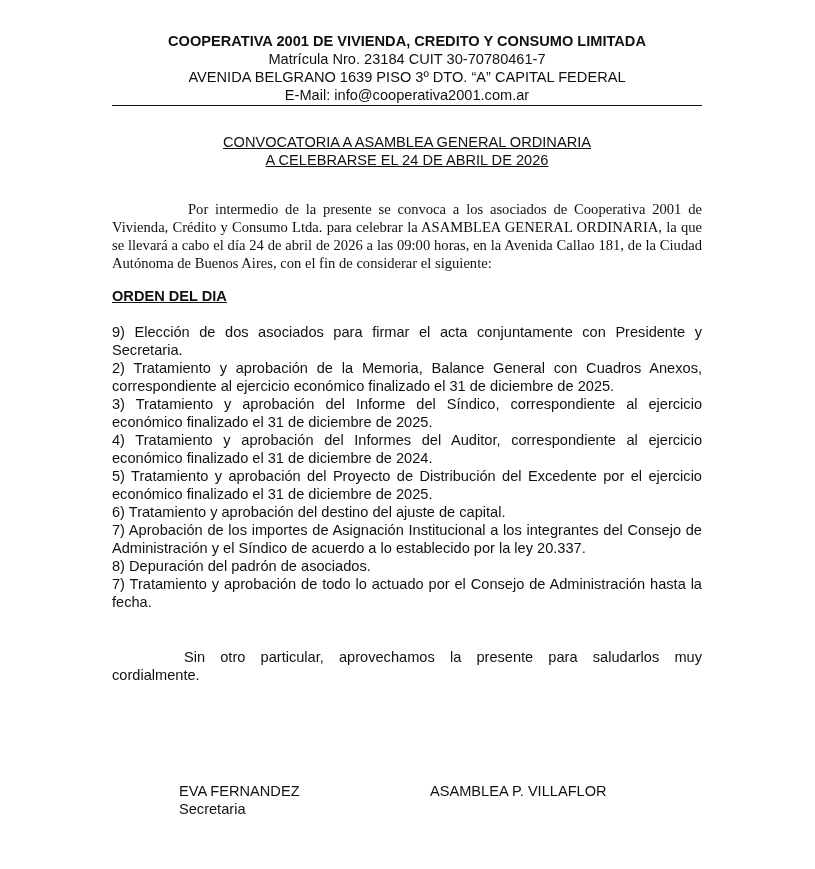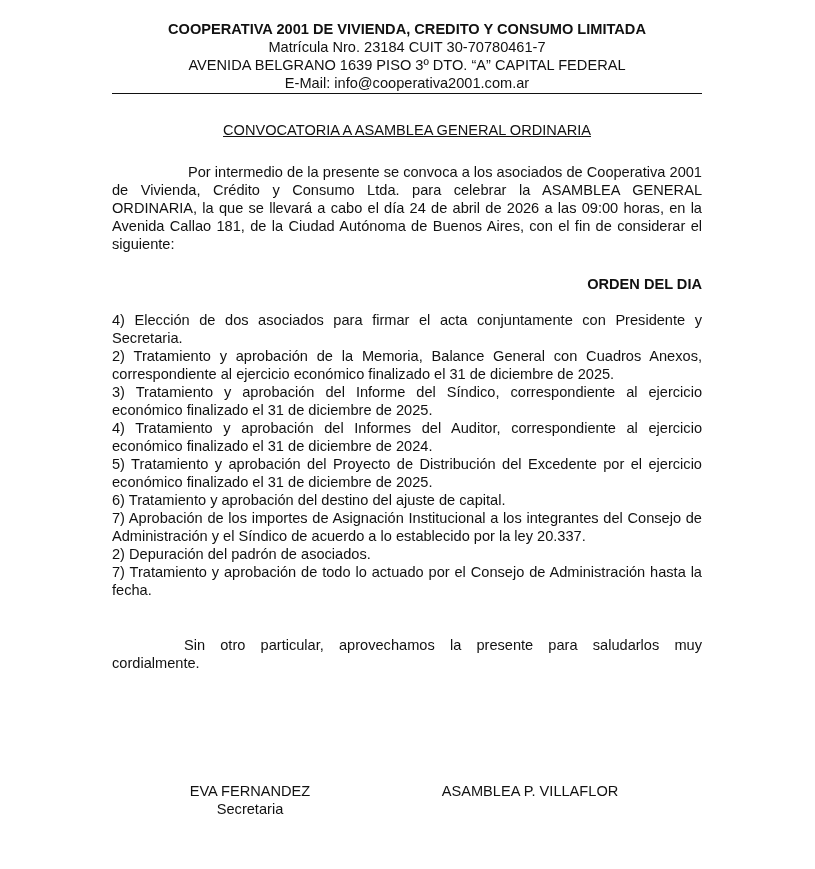--- a/index.html
+++ b/index.html
@@ -11,21 +11,21 @@
       width: 815px;
       height: 869px;
       position: relative;
       overflow: hidden;
       font-family: "Liberation Sans", sans-serif;
       color: #111111;
     }
     .page {
       position: absolute;
       left: 112px;
-      top: 20px;
+      top: 32px;
       width: 590px;
     }
     .letterhead {
       text-align: center;
       font-size: 14.6px;
       line-height: 18px;
     }
     .letterhead .org-name {
       font-weight: bold;
     }
@@ -42,29 +42,31 @@
     }
     .title-block div {
       text-decoration: underline;
     }
     .para {
       font-size: 14.6px;
       line-height: 18px;
       text-align: justify;
     }
     .intro {
-      margin-top: 24px;
+      margin-top: 31px;
       text-indent: 76px;
+      font-family: Liberation Serif, serif;
     }
     .orden-title {
-      text-align: right;
+      text-align: left;
       font-weight: bold;
+      text-decoration: underline;
       font-size: 14.6px;
       line-height: 18px;
-      margin-top: 22px;
+      margin-top: 15px;
     }
     .agenda {
       margin-top: 18px;
       font-size: 14.6px;
       line-height: 18px;
     }
     .agenda-item {
       text-align: justify;
     }
     .closing {
@@ -74,21 +76,21 @@
     .signatures {
       position: absolute;
       top: 782px;
       left: 0;
       width: 815px;
       font-size: 14.6px;
       line-height: 18px;
     }
     .sig {
       position: absolute;
-      text-align: center;
+      text-align: left;
     }
     .sig-left {
       left: 179px;
       width: 142px;
     }
     .sig-right {
       left: 430px;
       width: 200px;
     }
   </style>
@@ -99,35 +101,36 @@
   <div class="letterhead">
     <div class="org-name">COOPERATIVA 2001 DE VIVIENDA, CREDITO Y CONSUMO LIMITADA</div>
     <div>Matrícula Nro. 23184 CUIT 30-70780461-7</div>
     <div>AVENIDA BELGRANO 1639 PISO 3º DTO. “A” CAPITAL FEDERAL</div>
     <div>E-Mail: info@cooperativa2001.com.ar</div>
   </div>
   <div class="rule"></div>
 
   <div class="title-block">
     <div>CONVOCATORIA A ASAMBLEA GENERAL ORDINARIA</div>
+    <div>A CELEBRARSE EL 24 DE ABRIL DE 2026</div>
   </div>
 
   <p class="para intro" style="margin-bottom:0;">Por intermedio de la presente se convoca a los asociados de Cooperativa 2001 de Vivienda, Crédito y Consumo Ltda. para celebrar la ASAMBLEA GENERAL ORDINARIA, la que se llevará a cabo el día 24 de abril de 2026 a las 09:00 horas, en la Avenida Callao 181, de la Ciudad Autónoma de Buenos Aires, con el fin de considerar el siguiente:</p>
 
   <div class="orden-title">ORDEN DEL DIA</div>
 
   <div class="agenda">
-    <div class="agenda-item">4) Elección de dos asociados para firmar el acta conjuntamente con Presidente y Secretaria.</div>
+    <div class="agenda-item">9) Elección de dos asociados para firmar el acta conjuntamente con Presidente y Secretaria.</div>
     <div class="agenda-item">2) Tratamiento y aprobación de la Memoria, Balance General con Cuadros Anexos, correspondiente al ejercicio económico finalizado el 31 de diciembre de 2025.</div>
     <div class="agenda-item">3) Tratamiento y aprobación del Informe del Síndico, correspondiente al ejercicio económico finalizado el 31 de diciembre de 2025.</div>
     <div class="agenda-item">4) Tratamiento y aprobación del Informes del Auditor, correspondiente al ejercicio económico finalizado el 31 de diciembre de 2024.</div>
     <div class="agenda-item">5) Tratamiento y aprobación del Proyecto de Distribución del Excedente por el ejercicio económico finalizado el 31 de diciembre de 2025.</div>
     <div class="agenda-item">6) Tratamiento y aprobación del destino del ajuste de capital.</div>
     <div class="agenda-item">7) Aprobación de los importes de Asignación Institucional a los integrantes del Consejo de Administración y el Síndico de acuerdo a lo establecido por la ley 20.337.</div>
-    <div class="agenda-item">2) Depuración del padrón de asociados.</div>
+    <div class="agenda-item">8) Depuración del padrón de asociados.</div>
     <div class="agenda-item">7) Tratamiento y aprobación de todo lo actuado por el Consejo de Administración hasta la fecha.</div>
   </div>
 
   <p class="para closing" style="margin-bottom:16px;">Sin otro particular, aprovechamos la presente para saludarlos muy cordialmente.</p>
 </div>
 
 <div class="signatures">
   <div class="sig sig-left">
     <div>EVA FERNANDEZ</div>
     <div>Secretaria</div>

